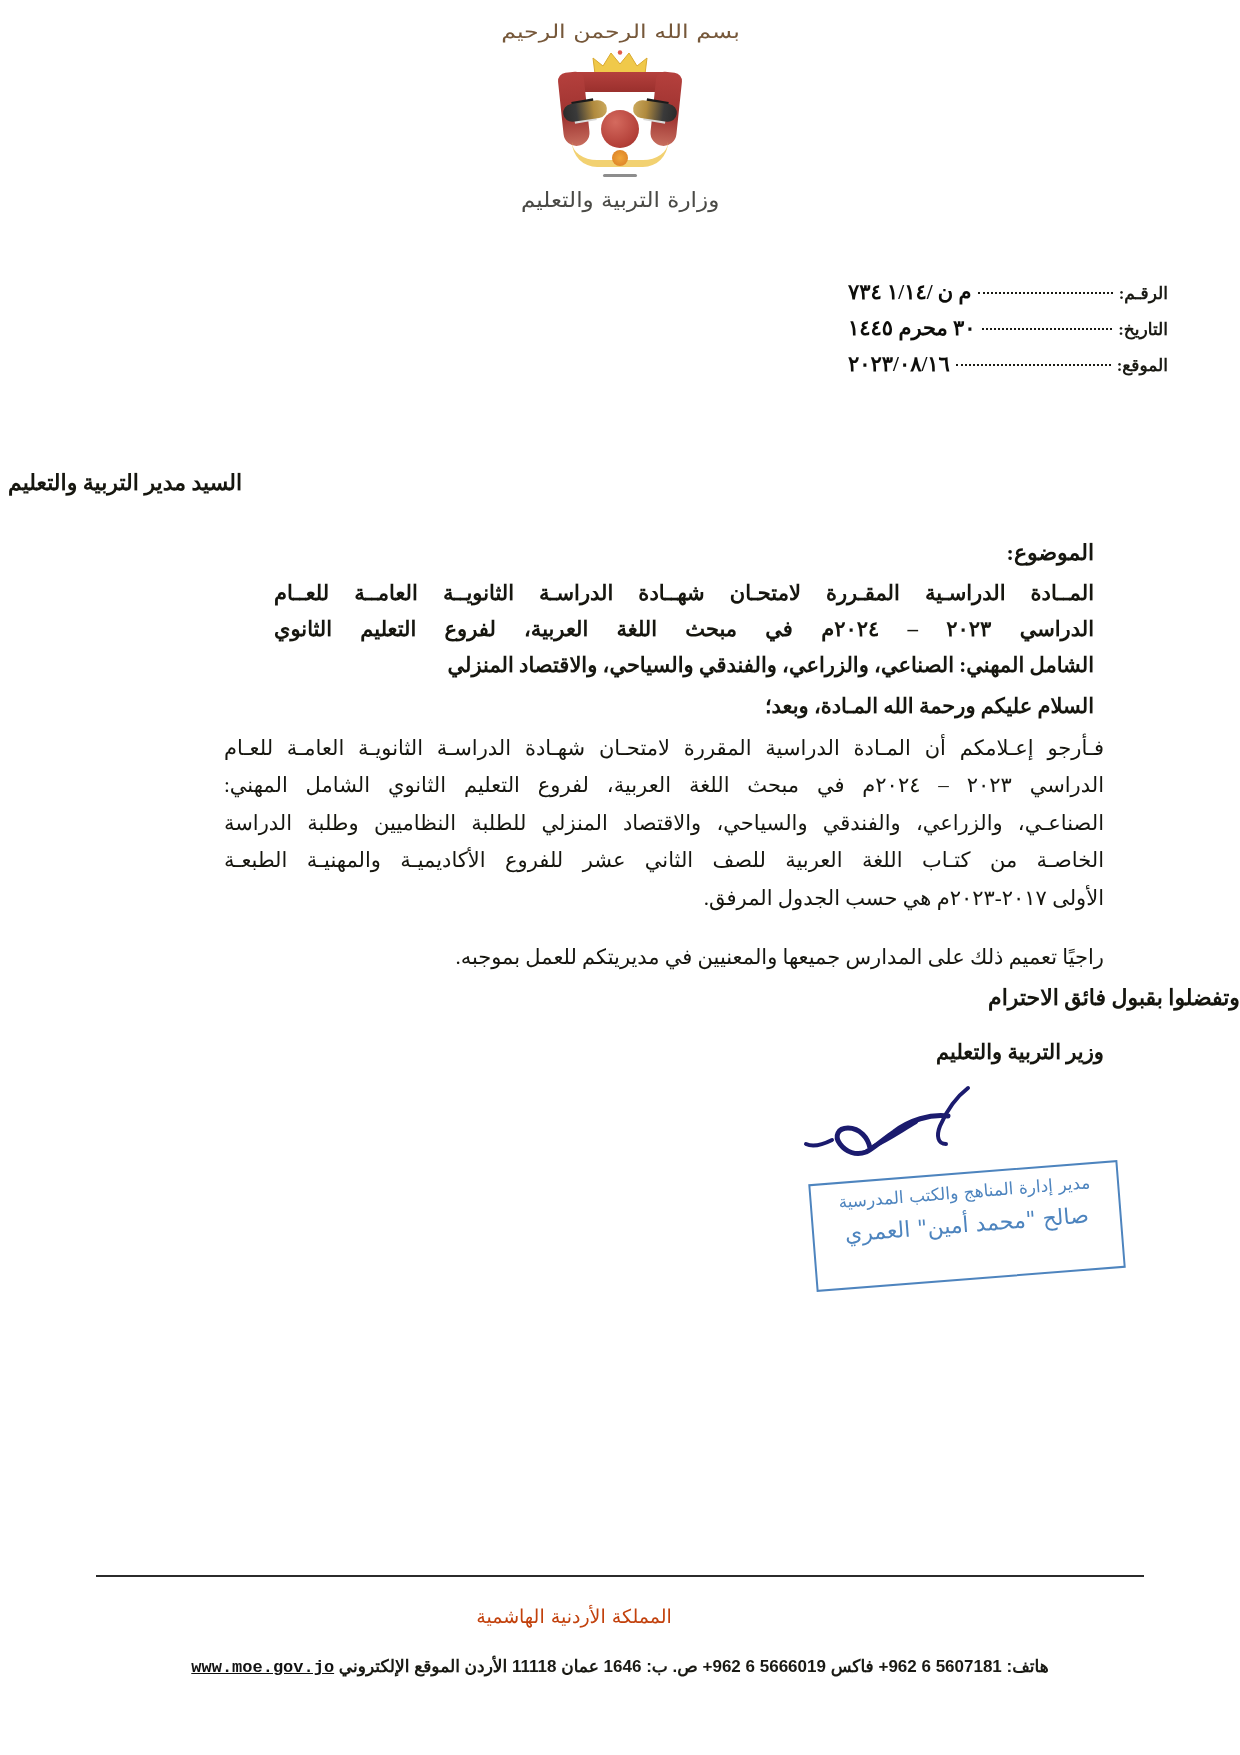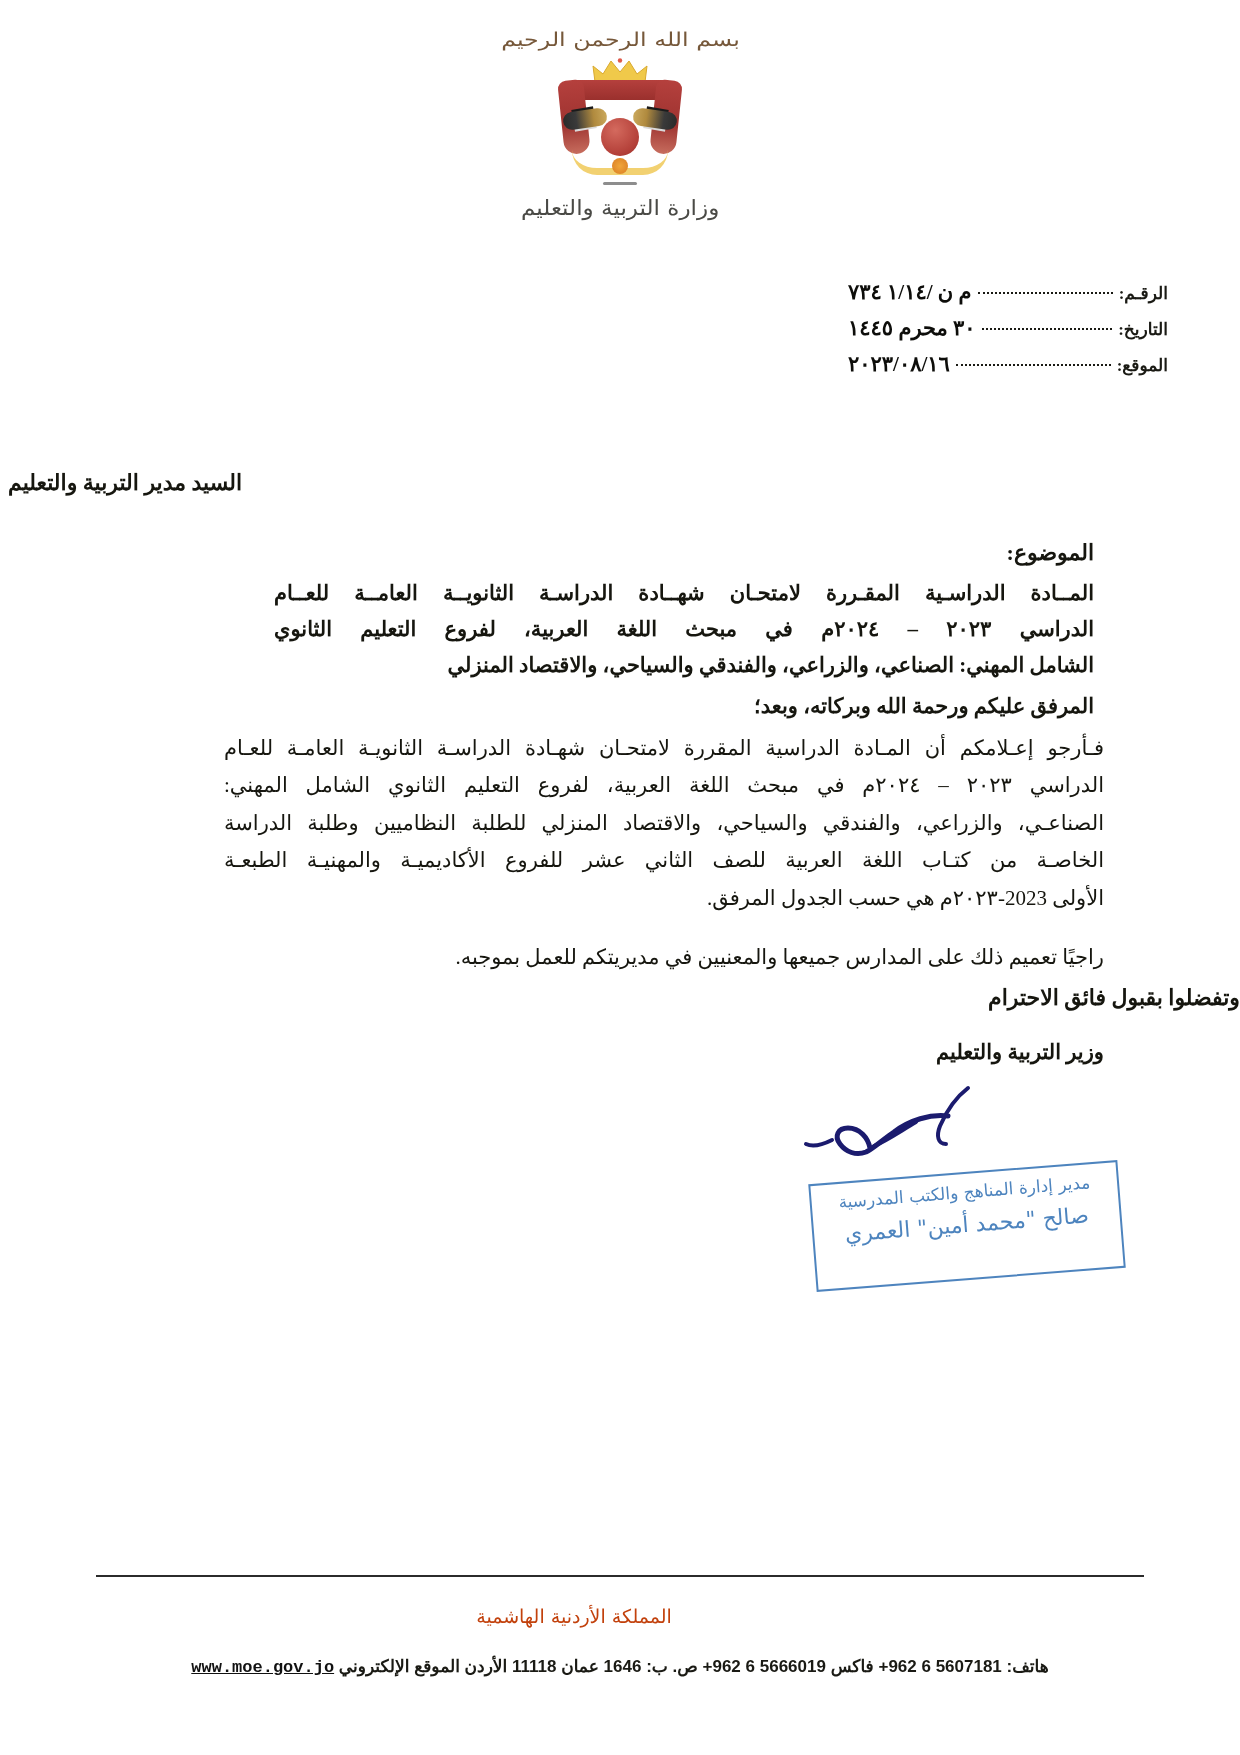--- a/index.html
+++ b/index.html
@@ -8,21 +8,21 @@
     background:#ffffff;
     font-family:"Liberation Serif","DejaVu Serif",serif;
     color:#16160f;
     position:relative;
     overflow:hidden;
   }
   .page{position:relative;width:1240px;height:1755px;}
 
   
   .letterhead{
-    position:absolute;top:28px;left:0;width:1240px;
+    position:absolute;top:20px;left:0;width:1240px;
     display:flex;flex-direction:column;align-items:center;justify-content:center;
   }
   .basmala{
     font-size:19px;color:#6b4a2a;letter-spacing:1px;
     font-family:"DejaVu Serif",serif;
     transform:scaleX(1.25);
     opacity:.92;
     margin-bottom:6px;
   }
   
@@ -241,28 +241,28 @@
 
   <div class="addressee">السيد مدير التربية والتعليم</div>
 
   <div class="subject-wrap">
     <div class="subject-label">الموضوع:</div>
     <div class="subject-line">المــادة الدراسـية المقـررة لامتحـان شهــادة الدراسـة الثانويــة العامــة للعــام</div>
     <div class="subject-line">الدراسي ٢٠٢٣ – ٢٠٢٤م في مبحث اللغة العربية، لفروع التعليم الثانوي</div>
     <div class="subject-line last">الشامل المهني: الصناعي، والزراعي، والفندقي والسياحي، والاقتصاد المنزلي</div>
   </div>
 
-  <div class="greeting">المرفق عليكم ورحمة الله وبركاته، وبعد؛</div>
+  <div class="greeting">السلام عليكم ورحمة الله المـادة، وبعد؛</div>
 
   <div class="para">
     <span class="l">فـأرجو إعـلامكم أن المـادة الدراسية المقررة لامتحـان شهـادة الدراسـة الثانويـة العامـة للعـام</span>
     <span class="l">الدراسي ٢٠٢٣ – ٢٠٢٤م في مبحث اللغة العربية، لفروع التعليم الثانوي الشامل المهني:</span>
     <span class="l">الصناعـي، والزراعي، والفندقي والسياحي، والاقتصاد المنزلي للطلبة النظاميين وطلبة الدراسة</span>
     <span class="l">الخاصـة من كتـاب اللغة العربية للصف الثاني عشر للفروع الأكاديميـة والمهنيـة الطبعـة</span>
-    <span class="l last">الأولى 2023-٢٠٢٣م هي حسب الجدول المرفق.</span>
+    <span class="l last">الأولى ٢٠١٧-٢٠٢٣م هي حسب الجدول المرفق.</span>
   </div>
 
   <div class="closing-req">راجيًا تعميم ذلك على المدارس جميعها والمعنيين في مديريتكم للعمل بموجبه.</div>
 
   <div class="regards">وتفضلوا بقبول فائق الاحترام</div>
 
   <div class="signer">وزير التربية والتعليم</div>
 
   <svg class="signature" viewBox="0 0 230 90">
     <path d="M198 6 C185 16 176 30 170 44 C166 54 168 62 176 62" fill="none" stroke="#1b1b6e" stroke-width="4" stroke-linecap="round"></path>

